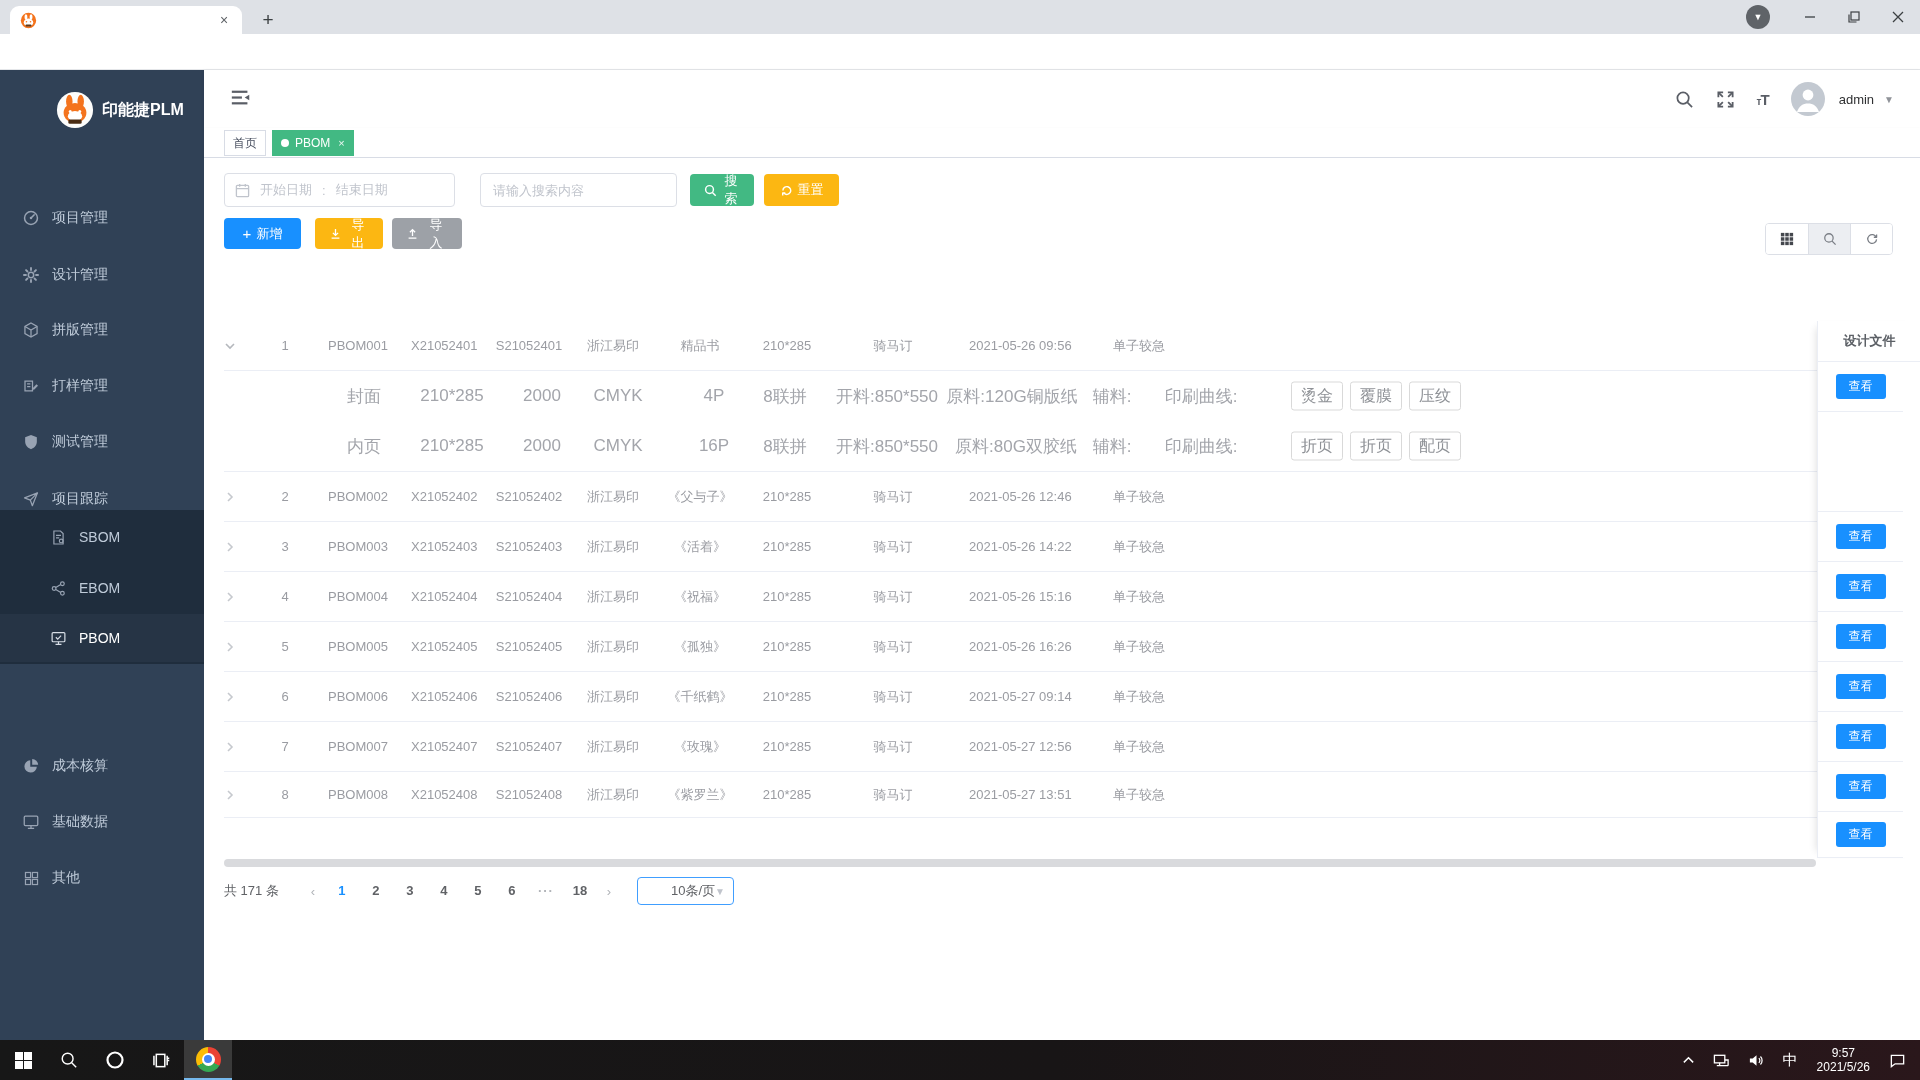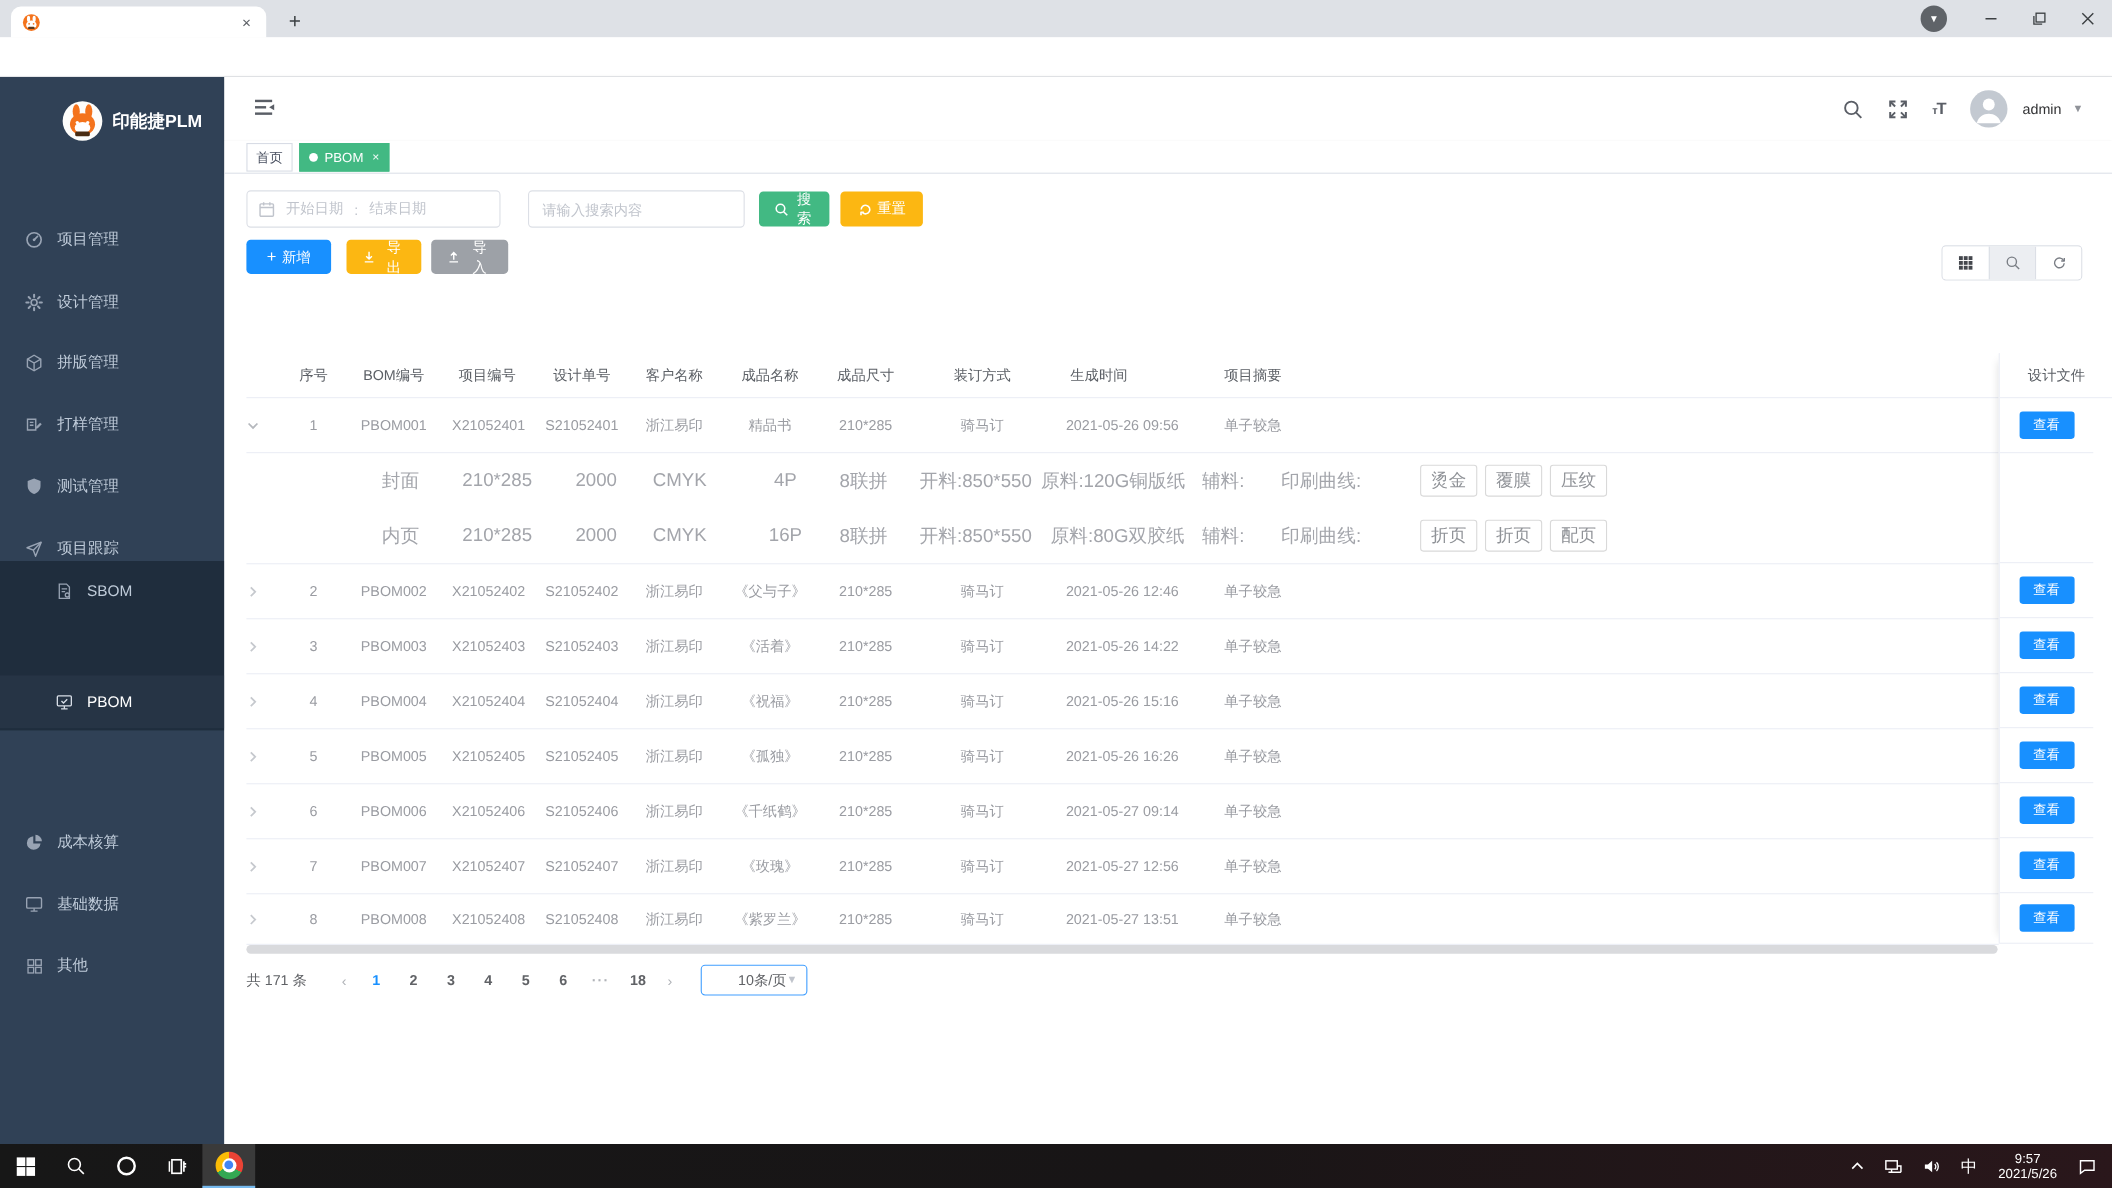--- a/index.html
+++ b/index.html
@@ -78,21 +78,21 @@
   .trow>div{text-align:center;white-space:nowrap;overflow:visible;}
   .thead{height:41px;color:#5c6066;font-size:13px;font-weight:500;}
   .tr-main{height:50px;color:#9a9ca2;font-size:13px;}
   .tr-main .exp{color:#b5b8bd;font-size:12px;cursor:pointer;}
   .subwrap{position:relative;height:100px;border-bottom:1px solid #ebeef5;width:1593px;}
   .subrow{position:absolute;left:0;width:100%;height:50px;}
   .subcell{position:absolute;top:50%;transform:translate(-50%,-50%);color:#a3a5ab;font-size:17px;white-space:nowrap;}
   .subtags{position:absolute;left:1067px;top:50%;transform:translateY(-50%);display:flex;gap:7px;}
   .stag{border:1px solid #d9d9d9;border-radius:3px;padding:3px 9px;font-size:16px;color:#8f9297;background:#fff;cursor:pointer;white-space:nowrap;}
   #pincol{position:absolute;left:1593px;top:0;width:103px;background:#fff;border-left:1px solid #ebeef5;box-shadow:-7px 0 8px -7px rgba(0,0,0,.15);}
-  .pinhead{height:41px;display:flex;align-items:center;justify-content:center;color:#5c6066;font-size:13px;font-weight:400;border-bottom:1px solid #ebeef5;box-sizing:border-box;}
+  .pinhead{height:41px;display:flex;align-items:center;justify-content:center;color:#5c6066;font-size:13px;font-weight:700;border-bottom:1px solid #ebeef5;box-sizing:border-box;}
   .pincell{position:absolute;left:0;width:85px;display:flex;align-items:center;justify-content:center;border-bottom:1px solid #ebeef5;box-sizing:border-box;}
   .viewbtn{width:50px;height:25px;background:#1890ff;color:#fff;border:none;border-radius:3px;font-size:12px;cursor:pointer;font-family:inherit;}
   #hscroll{position:absolute;left:20px;top:701px;width:1592px;height:8px;border-radius:4px;background:#d9dadd;cursor:pointer;}
 
   
   #pager{position:absolute;left:20px;top:718px;height:30px;display:flex;align-items:center;font-size:13px;color:#606266;}
   #pager .total{margin-right:22px;}
   .parrow{width:24px;text-align:center;color:#b0b3b8;font-size:13px;cursor:pointer;}
   .pnum{min-width:28px;height:28px;line-height:28px;text-align:center;cursor:pointer;margin:0 3px;font-weight:bold;color:#606266;}
   .pnum.active{color:#1890ff;}
@@ -299,20 +299,31 @@
         <div id="submenu">
           <div class="sub-item" style="top: 3px;">
             <span class="sic ic">
               <svg viewBox="0 0 24 24" width="17" height="17" fill="none" stroke="currentColor" stroke-width="1.7">
                 <path d="M5.5 2.8h9.3l3.7 3.7v14.7H5.5z"></path>
                 <path d="M8.5 9h7M8.5 12.5h4.5"></path>
                 <circle cx="15.8" cy="16.8" r="2.6"></circle>
               </svg>
             </span>
             <span class="slabel">SBOM</span>
+          </div>
+          <div class="sub-item" style="top: 54px;">
+            <span class="sic ic">
+              <svg viewBox="0 0 24 24" width="17" height="17" fill="none" stroke="currentColor" stroke-width="1.7">
+                <circle cx="5.8" cy="12" r="2.6"></circle>
+                <circle cx="17.5" cy="5.3" r="2.6"></circle>
+                <circle cx="17.5" cy="18.7" r="2.6"></circle>
+                <path d="M8.1 10.7l7.1-4.3M8.1 13.3l7.1 4.3"></path>
+              </svg>
+            </span>
+            <span class="slabel">EBOM</span>
           </div>
           <div class="sub-item active" style="top: 104px;">
             <span class="sic ic">
               <svg viewBox="0 0 24 24" width="17" height="17" fill="none" stroke="currentColor" stroke-width="1.7">
                 <rect x="3" y="3.6" width="18" height="13" rx="1.4"></rect>
                 <path d="M8.3 10.2l2.6 2.6 4.8-4.8"></path>
                 <path d="M12 16.6v3.8M7.8 20.4h8.4"></path>
               </svg>
             </span>
             <span class="slabel">PBOM</span>
@@ -470,34 +481,20 @@
         </span>
       <span class="gbtn">
           <svg width="14" height="14" viewBox="0 0 20 20" fill="none" stroke="#7a7e85" stroke-width="1.8">
             <path d="M16 7.5a6.3 6.3 0 1 0 .5 3"></path>
             <path d="M16.6 3.5v4h-4" stroke-linejoin="round"></path>
           </svg>
         </span>
     </div>
 
     <div id="tablewrap">
-      <div class="trow thead" id="theadrow">
-          <div></div>
-          <div>序号</div>
-          <div>BOM编号</div>
-          <div>项目编号</div>
-          <div>设计单号</div>
-          <div>客户名称</div>
-          <div>成品名称</div>
-          <div>成品尺寸</div>
-          <div>装订方式</div>
-          <div>生成时间</div>
-          <div>项目摘要</div>
-          <div></div>
-        </div>
       <div id="tbody">
           <div class="trow tr-main" style="height: 50px;">
             <div class="exp">
               <svg width="12" height="12" viewBox="0 0 12 12" fill="none" stroke="#b5b8bd" stroke-width="1.6">
                 <path d="M2 4l4 4 4-4"></path>
               </svg>
             </div>
             <div>1</div>
             <div>PBOM001</div>
             <div>X21052401</div>

